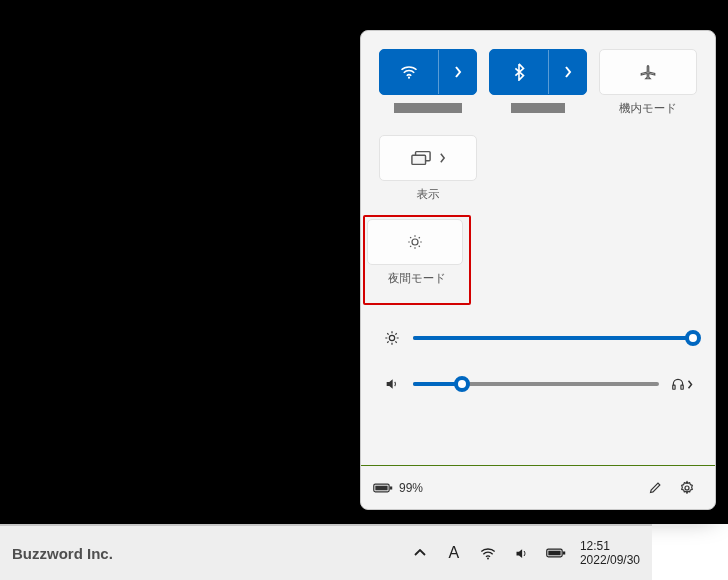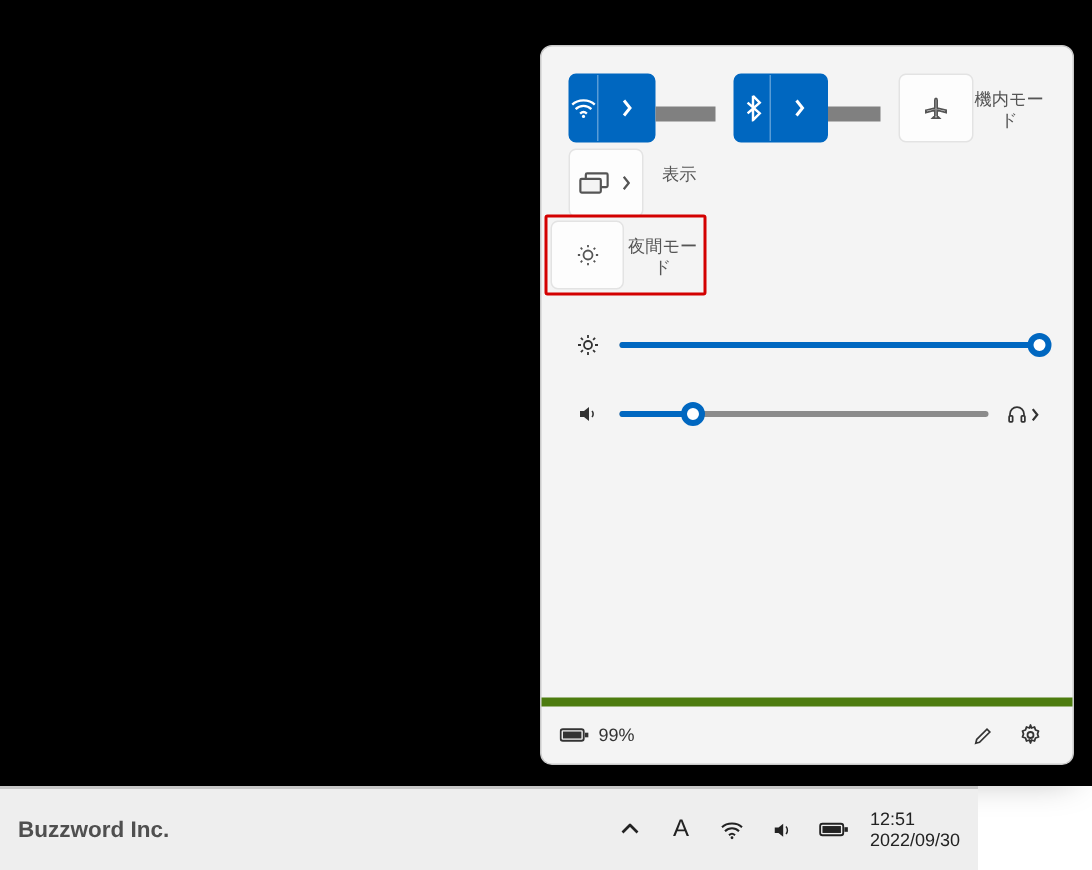--- a/index.html
+++ b/index.html
@@ -5,21 +5,21 @@
   * { box-sizing: border-box; margin: 0; padding: 0; }
   body { width: 728px; height: 580px; font-family: "Segoe UI", "Yu Gothic UI", sans-serif; background: #fff; position: relative; overflow: hidden; }
   .desktop { position: absolute; top: 0; left: 0; width: 728px; height: 524px; background: #000; }
   .panel {
     position: absolute; top: 30px; right: 12px; width: 356px; height: 480px;
     background: #f4f4f4; border: 1px solid #c9c9c9; border-radius: 8px;
     box-shadow: 0 8px 24px rgba(0,0,0,.35);
     display: flex; flex-direction: column;
   }
   .tiles { padding: 18px 18px 0 18px; display: grid; grid-template-columns: repeat(3, 1fr); column-gap: 12px; row-gap: 4px; }
-  .tile-wrap { display: flex; flex-direction: row; align-items: center; }
+  .tile-wrap { display: flex; flex-direction: column; }
   .tile {
     height: 46px; width: 100%; border-radius: 5px; background: #fdfdfd; border: 1px solid #e3e3e3;
     display: flex; align-items: center; justify-content: center; cursor: pointer;
     font-size: 13px; color: #333;
   }
   .tile.active { background: #0067c0; border-color: #0067c0; color: #fff; }
   .tile.split { padding: 0; }
   .tile.split .seg { flex: 1; height: 100%; display: flex; align-items: center; justify-content: center; }
   .tile.split .seg + .seg { border-left: 1px solid rgba(255,255,255,.35); flex: 0 0 38px; }
   .tile.disabled { color: #b3b3b3; }
@@ -33,21 +33,21 @@
   .sliders { padding: 24px 22px 8px 22px; }
   .slider-row { display: flex; align-items: center; gap: 12px; margin-bottom: 28px; }
   .slider-row:last-child { margin-bottom: 14px; }
   .slider-row .sicon { width: 18px; display: flex; justify-content: center; color: #333; }
   .slider-row .send { width: 22px; display:flex; justify-content:center; color:#333; font-size:12px; gap:2px; align-items:center;}
   .track { position: relative; flex: 1; height: 18px; cursor: pointer; }
   .rail { position: absolute; top: 7px; left: 0; right: 0; height: 4px; background: #8b8b8b; border-radius: 2px; }
   .fill { position: absolute; top: 7px; left: 0; height: 4px; background: #0067c0; border-radius: 2px; }
   .thumb { position: absolute; top: 1px; width: 16px; height: 16px; border-radius: 50%; background: #fff; border: 4px solid #0067c0; transform: translateX(-50%); }
 
-  .panel-footer { margin-top: auto; border-top: 6px solid #4d7c0f; height: 44px; display: flex; align-items: center; padding: 0 12px; font-size: 12px; color: #333; }
+  .panel-footer { margin-top: auto; border-top: 1px solid #4d7c0f; height: 44px; display: flex; align-items: center; padding: 0 12px; font-size: 12px; color: #333; }
   .panel-footer .spacer { flex: 1; }
   .pf-btn { width: 32px; height: 32px; border-radius: 4px; display: flex; align-items: center; justify-content: center; cursor: pointer; }
 
   .taskbar { position: absolute; left: 0; bottom: 0; height: 56px; width: 652px; background: #eeeeee; border-top: 2px solid #c7c7c7; display: flex; align-items: center; padding: 0 12px; }
   .brand { font-weight: 600; color: #4f4f4f; font-size: 15px; }
   .tray { margin-left: auto; display: flex; align-items: center; gap: 14px; color: #222; }
   .tray .ticon { display:flex; align-items:center; justify-content:center; width:20px; height:20px; font-size:14px; cursor:pointer;}
   .clock { font-size: 12px; line-height: 14px; color: #222; }
   svg { display: block; }
 </style>

